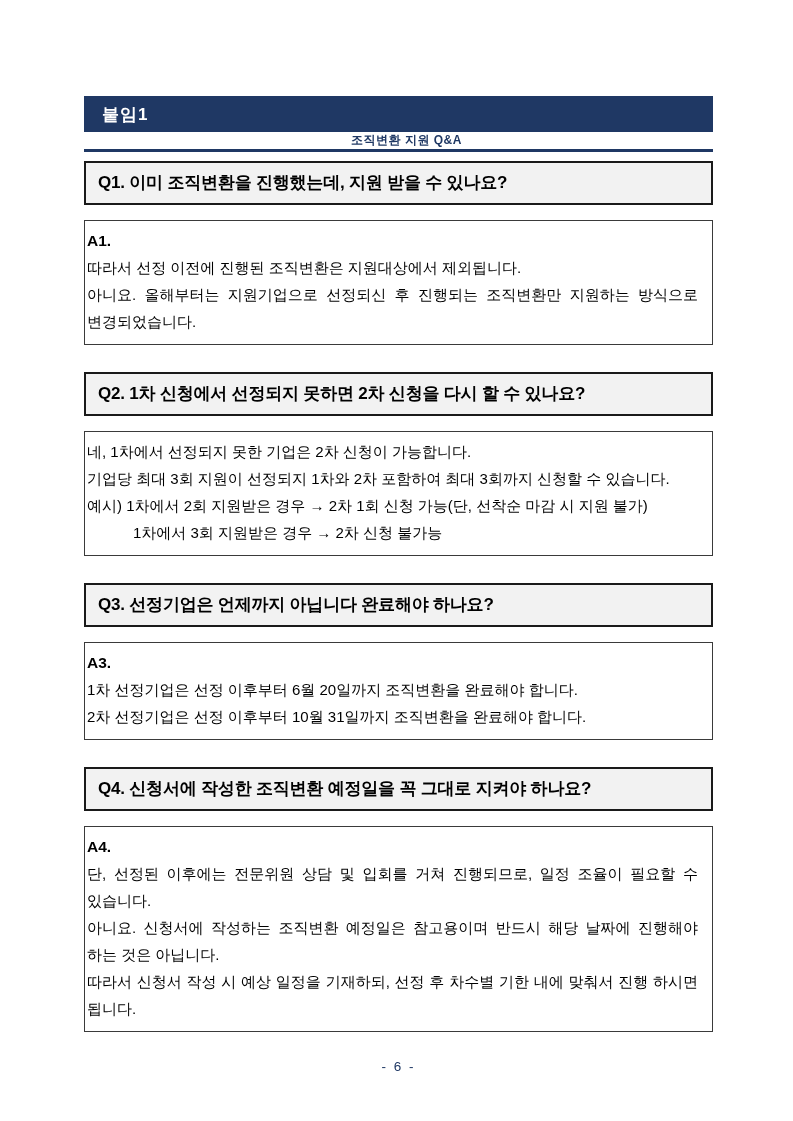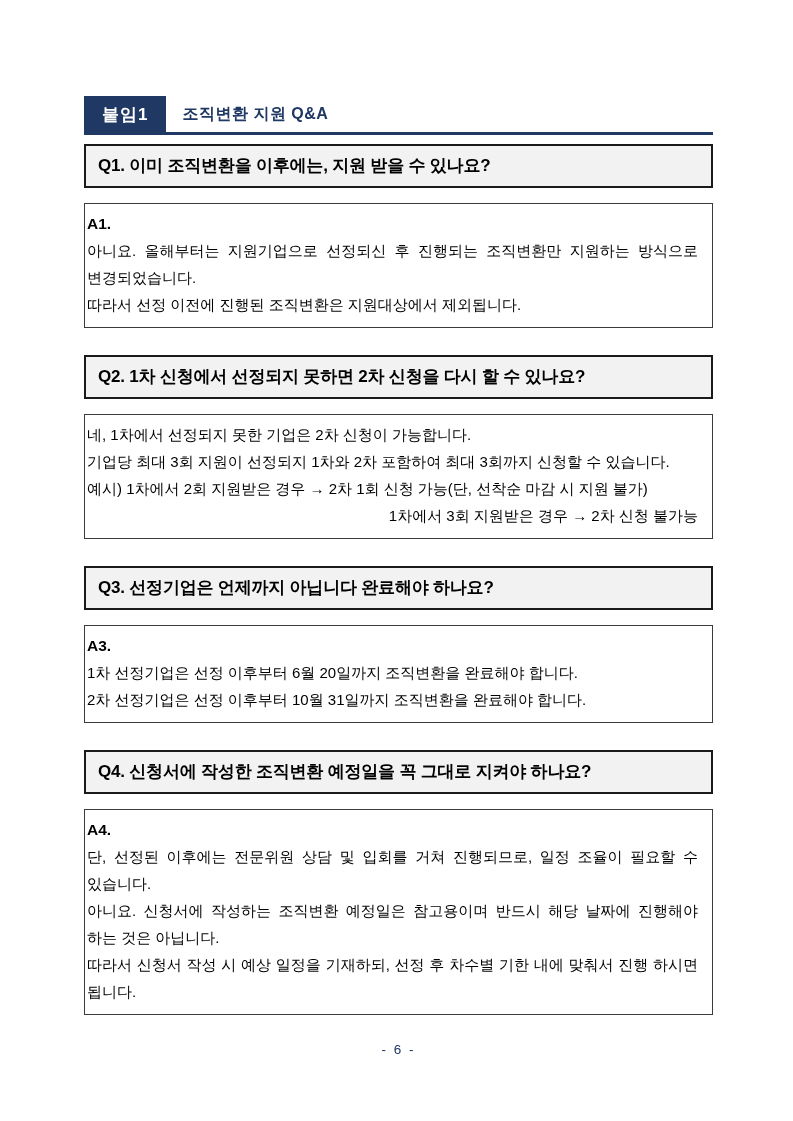--- a/index.html
+++ b/index.html
@@ -14,34 +14,35 @@
     height: 1121px;
     background: #ffffff;
     padding: 96px 80px 0 84px;
     overflow: hidden;
   }
   
   .header {
     display: flex;
     align-items: stretch;
     border-bottom: 3px solid #1F3864;
+    flex-direction: column;
   }
   .badge {
     display: inline-block;
     background: #1F3864;
     color: #ffffff;
     font-weight: bold;
     font-size: 17px;
     padding: 7px 18px 6px 18px;
     letter-spacing: 1px;
   }
   .header-title {
     color: #1F3864;
     font-weight: bold;
-    font-size: 16px;
+    font-size: 12px;
     align-self: center;
     margin-left: 16px;
     letter-spacing: 0.5px;
   }
   
   .q-box {
     margin-top: 9px;
     background: #F2F2F2;
     border: 2px solid #1a1a1a;
     padding: 8px 12px 9px 12px;
@@ -62,21 +63,21 @@
     font-weight: bold;
     font-size: 15.5px;
   }
   .a-box p {
     text-align: justify;
     text-justify: inter-word;
     word-break: keep-all;
   }
   .a-box p.indent {
     padding-left: 46px;
-    text-align: right;
+    text-align: left;
   }
   
   .footer {
     margin-top: 14px;
     text-align: center;
     color: #1F3864;
     font-size: 13.5px;
     letter-spacing: 2px;
   }
 </style>
@@ -85,26 +86,26 @@
 
 <div class="page">
 
   <div class="header">
     <span class="badge">붙임1</span>
     <span class="header-title">조직변환 지원 Q&amp;A</span>
   </div>
 
   <section>
     <div class="q-box">
-      <span>Q1. 이미 조직변환을 이후에는, 지원 받을 수 있나요?</span>
+      <span>Q1. 이미 조직변환을 진행했는데, 지원 받을 수 있나요?</span>
     </div>
     <div class="a-box">
       <p class="a-label">A1.</p>
+      <p>따라서 선정 이전에 진행된 조직변환은 지원대상에서 제외됩니다.</p>
       <p>아니요. 올해부터는 지원기업으로 선정되신 후 진행되는 조직변환만 지원하는 방식으로 변경되었습니다.</p>
-      <p>따라서 선정 이전에 진행된 조직변환은 지원대상에서 제외됩니다.</p>
     </div>
   </section>
 
   <section>
     <div class="q-box">
       <span>Q2. 1차 신청에서 선정되지 못하면 2차 신청을 다시 할 수 있나요?</span>
     </div>
     <div class="a-box">
       <p>네, 1차에서 선정되지 못한 기업은 2차 신청이 가능합니다.</p>
       <p>기업당 최대 3회 지원이 선정되지 1차와 2차 포함하여 최대 3회까지 신청할 수 있습니다.</p>

